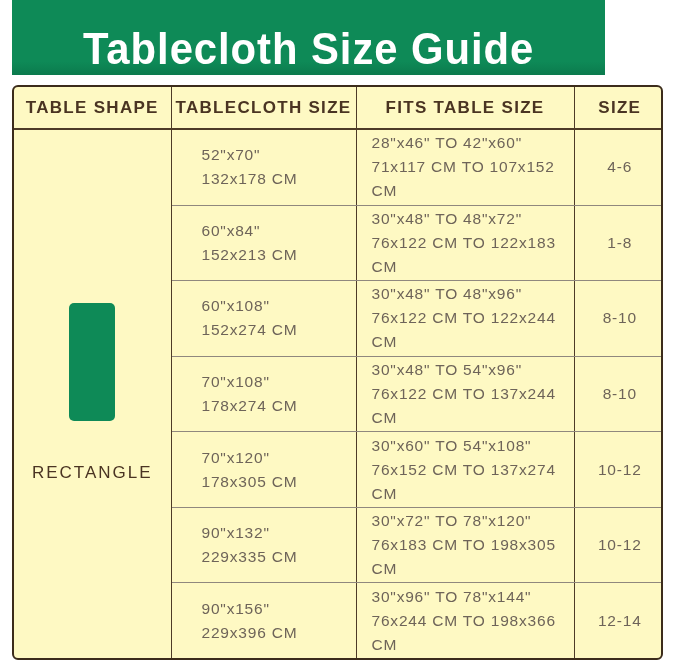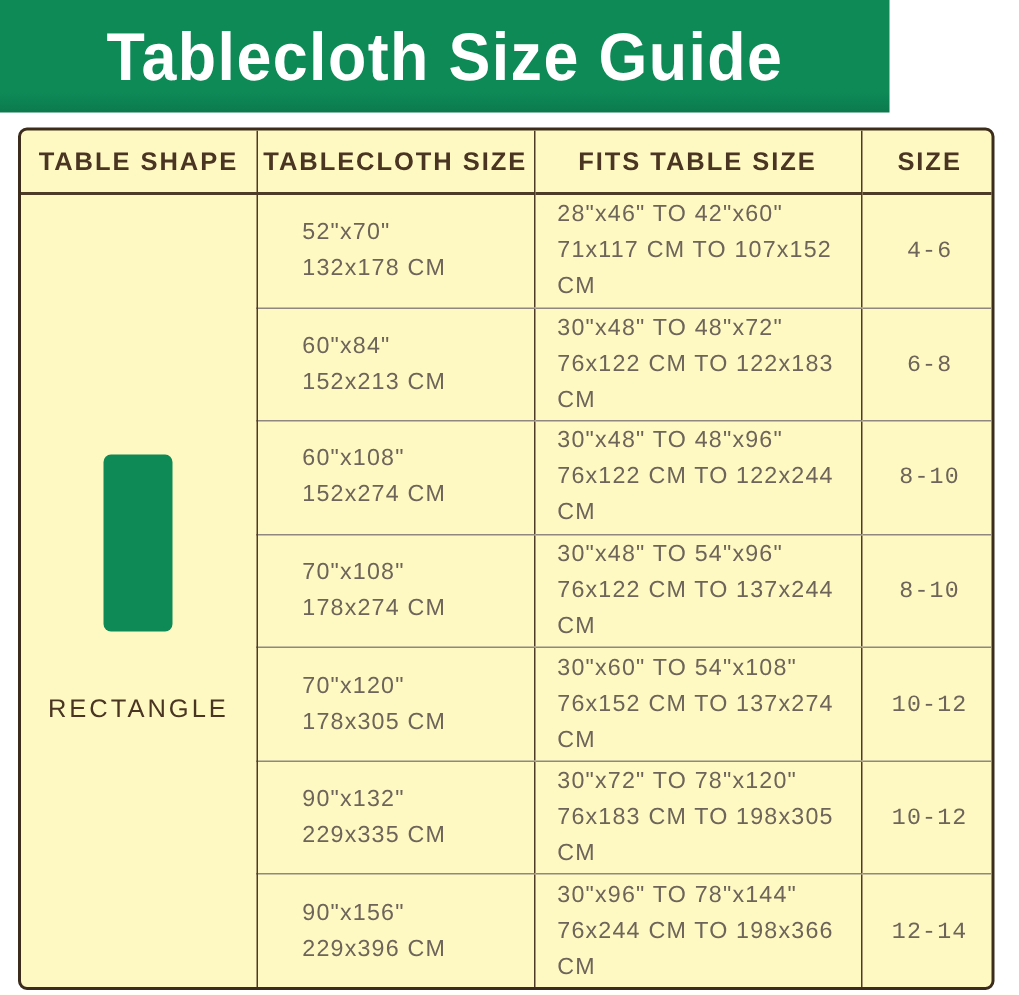--- a/index.html
+++ b/index.html
@@ -9,29 +9,29 @@
   .page {
     position: relative;
     width: 679px;
     height: 663px;
     background: #ffffff;
     overflow: hidden;
   }
 
   .banner {
     position: absolute;
-    left: 0; top: 0;
+    left: 12px; top: 0;
     width: 593px;
     height: 75px;
     background: linear-gradient(180deg,
       var(--header-green, #0e8a57) 0%,
       var(--header-green, #0e8a57) 82%,
       var(--header-green-dark, #0b7a4d) 100%);
     display: flex;
-    align-items: center;
+    align-items: flex-end;
     justify-content: center;
   }
   .banner h1 {
     color: #ffffff;
     font-size: 45px;
     font-weight: 800;
     letter-spacing: 1px;
     transform: scaleX(0.93);
     white-space: nowrap;
   }
@@ -100,21 +100,21 @@
     background: var(--shape-green, #0e8a57);
   }
   .shape-label {
     font-size: 17px;
     letter-spacing: 2px;
     color: var(--header-text, #4a3422);
   }
 
   td.size-cell  { padding-left: 30px; }
   td.fits-cell  { padding-left: 15px; }
-  td.seats-cell { text-align: center; font-family: Liberation Mono, monospace; }
+  td.seats-cell { text-align: center; }
 </style>
 </head>
 <body>
 
 <div class="page">
 
   <header class="banner">
     <h1>Tablecloth Size Guide</h1>
   </header>
 
@@ -154,21 +154,21 @@
         </tr>
         <tr>
           <td class="size-cell">
             <div>60"x84"</div>
             <div>152x213 CM</div>
           </td>
           <td class="fits-cell">
             <div>30"x48" TO 48"x72"</div>
             <div>76x122 CM TO 122x183 CM</div>
           </td>
-          <td class="seats-cell">6-8</td>
+          <td class="seats-cell">1-8</td>
         </tr>
         <tr>
           <td class="size-cell">
             <div>60"x108"</div>
             <div>152x274 CM</div>
           </td>
           <td class="fits-cell">
             <div>30"x48" TO 48"x96"</div>
             <div>76x122 CM TO 122x244 CM</div>
           </td>

